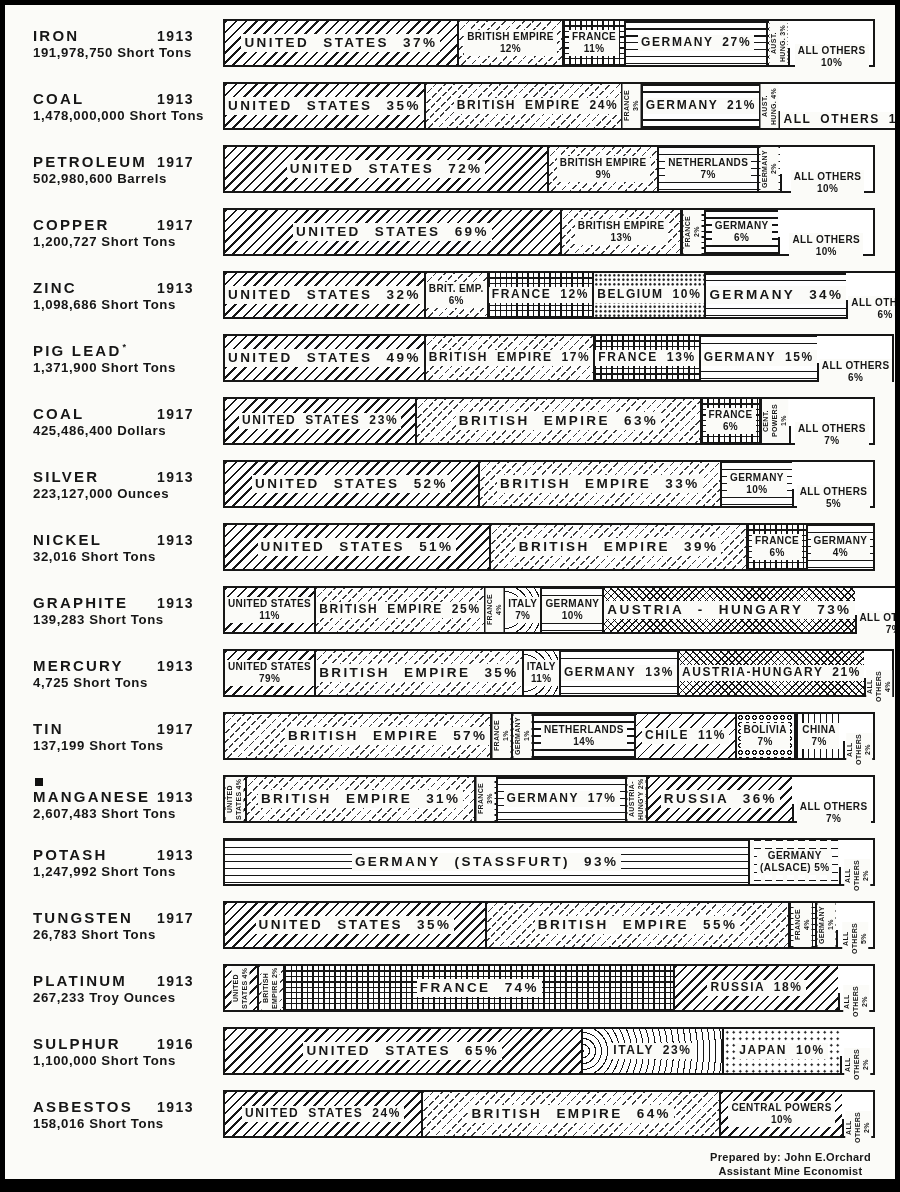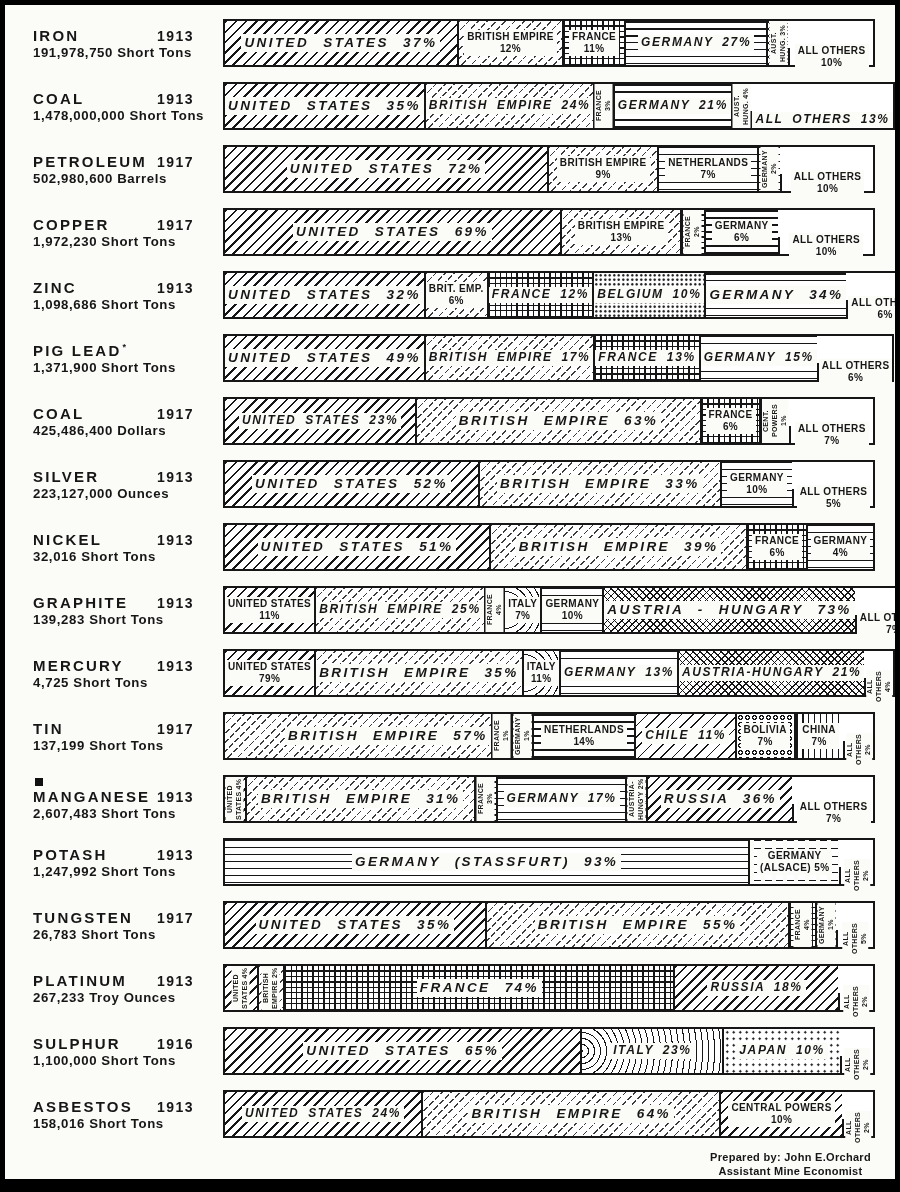--- a/index.html
+++ b/index.html
@@ -17,21 +17,21 @@
   .mname{font-weight:700;font-size:15px;letter-spacing:2.2px;min-width:118px;display:inline-block;}
   .msup{font-size:9px;vertical-align:super;font-weight:700;margin-left:1px;}
   .myear{font-weight:700;font-size:14px;letter-spacing:1.5px;margin-left:6px;}
   .l2{font-weight:600;font-size:13.2px;letter-spacing:.6px;margin-top:1px;}
   .marker{display:block;width:8px;height:8px;background:#111;margin:0 0 2px 2px;}
   .bar{flex:1;display:flex;border:2.5px solid #161616;background:#fff;box-sizing:border-box;}
   .seg{position:relative;display:flex;align-items:center;justify-content:center;
     background-color:#fff;min-width:0;}
   .seg + .seg{border-left:2px solid #161616;}
   .lab{background:#fbfbf8;text-align:center;padding:1px 3px;line-height:1.12;z-index:2;white-space:nowrap;}
-  .lab-inline{font-weight:700;font-size:12px;letter-spacing:1.6px;word-spacing:4px;font-style:italic;}
+  .lab-inline{font-weight:700;font-size:12px;letter-spacing:1.6px;word-spacing:4px;}
   .lab-wide{font-size:13.5px;letter-spacing:2.4px;word-spacing:8px;}
   .lab-stacked{font-weight:700;font-size:10px;letter-spacing:.4px;}
   .lab-stacked div{line-height:1.2;}
   .vlab{writing-mode:vertical-rl;transform:rotate(180deg);font-weight:700;font-size:7px;
     letter-spacing:.3px;background:#fbfbf8;line-height:1.25;max-height:44px;
     text-align:center;padding:1px 0;z-index:2;}
   
   .p-diag-heavy{background-image:repeating-linear-gradient(135deg,#161616 0 1.8px,transparent 1.8px 7.2px);}
   .p-diag-light{background-image:repeating-linear-gradient(135deg,#161616 0 1.1px,transparent 1.1px 8px);}
   .p-diag-dash{background-image:
@@ -113,21 +113,21 @@
             <span class="myear">1913</span>
           </div>
           <div class="l2">1,478,000,000 Short Tons</div>
         </div>
         <div class="bar">
           <div class="seg p-diag-heavy" style="flex-grow: 35;">
             <div class="lab lab-inline lab-wide">
               <div>UNITED STATES 35%</div>
             </div>
           </div>
-          <div class="seg p-diag-dash" style="flex-grow: 24;">
+          <div class="seg p-diag-dash" style="flex-grow: 24; padding-left: 28px;">
             <div class="lab lab-inline">
               <div>BRITISH EMPIRE 24%</div>
             </div>
           </div>
           <div class="seg p-grid" style="flex-grow: 3;">
             <span class="vlab">FRANCE 3%</span>
           </div>
           <div class="seg p-hlines" style="flex-grow: 21;">
             <div class="lab lab-inline">
               <div>GERMANY 21%</div>
@@ -179,21 +179,21 @@
             </div>
           </div>
         </div>
       </div>
       <div class="row">
         <div class="rowlabel">
           <div class="l1">
             <span class="mname">COPPER</span>
             <span class="myear">1917</span>
           </div>
-          <div class="l2">1,972,230 Short Tons</div>
+          <div class="l2">1,200,727 Short Tons</div>
         </div>
         <div class="bar">
           <div class="seg p-diag-heavy" style="flex-grow: 69;">
             <div class="lab lab-inline lab-wide">
               <div>UNITED STATES 69%</div>
             </div>
           </div>
           <div class="seg p-diag-dash" style="flex-grow: 13;">
             <div class="lab lab-stacked">
               <div>BRITISH EMPIRE</div>

